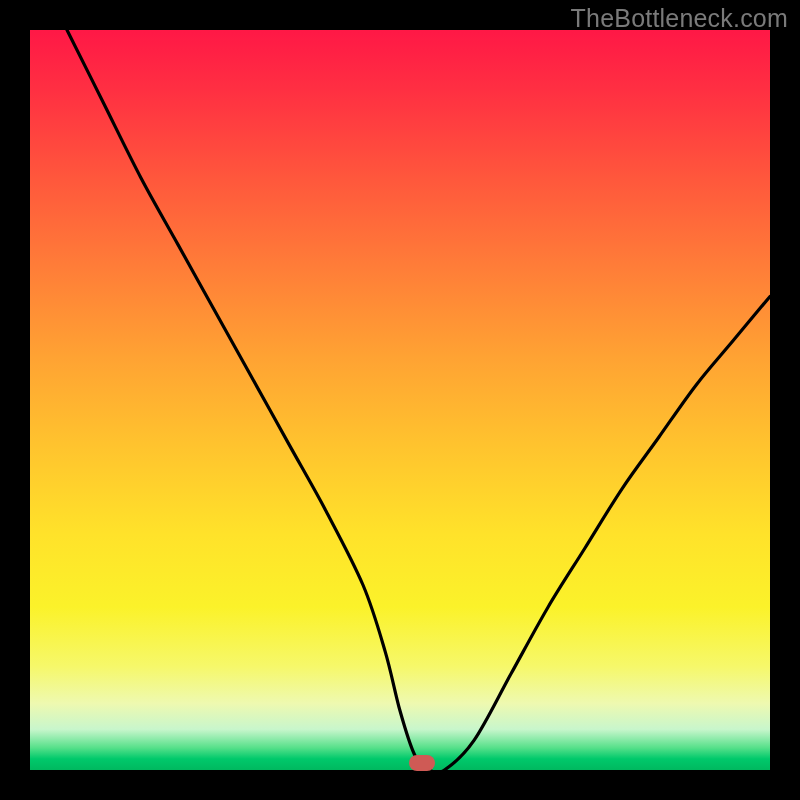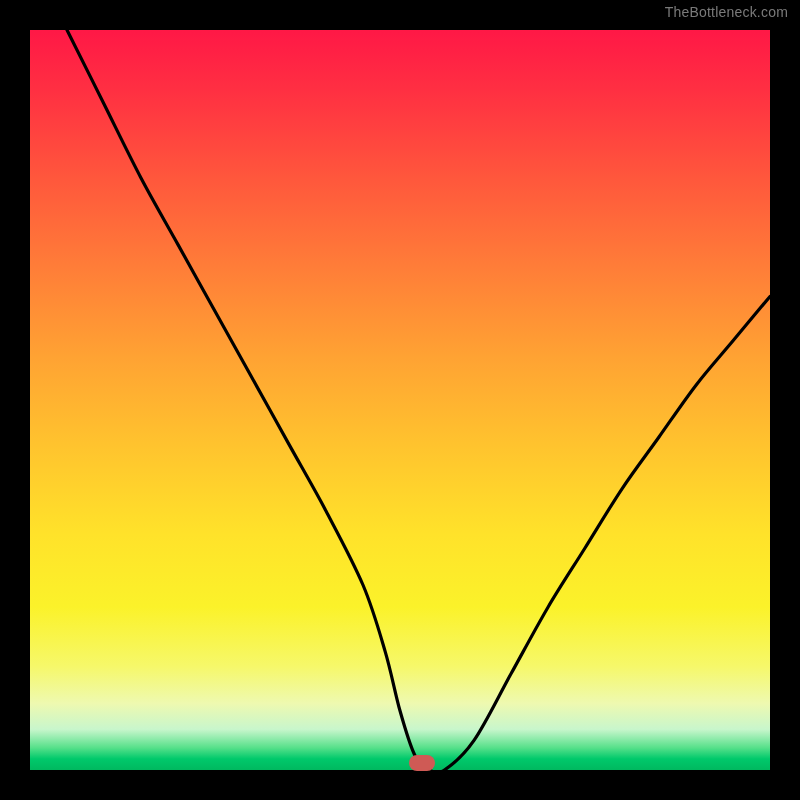--- a/index.html
+++ b/index.html
@@ -57,21 +57,21 @@
     height: 16px;
     border-radius: 8px / 8px;
     background: #cf5a55;
     transform: translate(-50%, -50%);
   }
   .watermark {
     position: absolute;
     top: 4px;
     right: 12px;
     color: #7a7a7a;
-    font-size: 14px;
+    font-size: 25px;
     font-weight: 500;
     letter-spacing: 0.2px;
   }
 </style>
 </head>
 <body>
 
 <div class="frame">
 
   <div class="plot-area">

